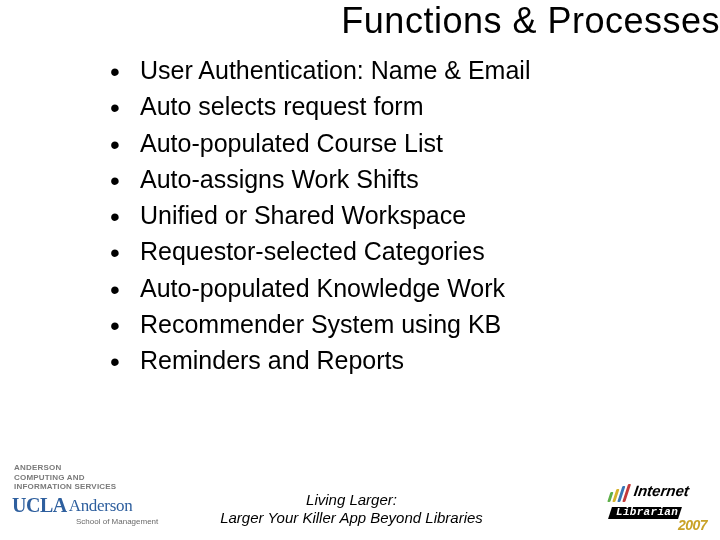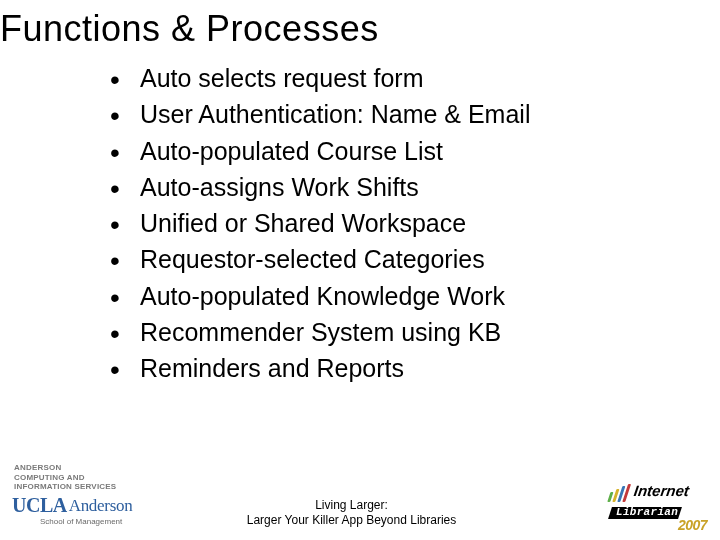--- a/index.html
+++ b/index.html
@@ -12,23 +12,23 @@
     color: #000;
     overflow: hidden;
   }
   .slide {
     position: relative;
     width: 720px;
     height: 540px;
     box-sizing: border-box;
   }
   .title {
-    text-align: left;
+    text-align: right;
     font-size: 36px;
-    padding-top: 8px;
+    padding-top: 0;
     font-weight: 400;
     letter-spacing: 0.5px;
   }
   .body {
     padding: 10px 60px 0 110px;
   }
   .body ul {
     list-style: none;
     margin: 0;
     padding: 0;
@@ -52,21 +52,22 @@
     right: 0;
     bottom: 6px;
     height: 70px;
   }
   .footer-center {
     position: absolute;
     left: 0;
     right: 17px;
     bottom: 6px;
     text-align: center;
-    font-size: 12px;
+    font-style: italic;
+    font-size: 15px;
     line-height: 1.25;
   }
   .logo-left {
     position: absolute;
     left: 12px;
     bottom: 8px;
     width: 170px;
   }
   .logo-left .anderson-cis {
     font-family: Arial, sans-serif;
@@ -93,21 +94,21 @@
   .anderson-word {
     font-family: Georgia, 'Times New Roman', serif;
     color: #2e5f9e;
     font-size: 17px;
     letter-spacing: -0.3px;
   }
   .school-sub {
     font-family: Arial, sans-serif;
     font-size: 8px;
     color: #6a6a6a;
-    margin-left: 28px;
+    margin-left: 64px;
     margin-top: 0px;
   }
   .logo-right {
     position: absolute;
     right: 10px;
     bottom: 10px;
     width: 100px;
     height: 42px;
   }
   .il-top {
@@ -180,22 +181,22 @@
 </style>
 </head>
 <body>
 
 <div class="slide">
 
   <div class="title">Functions &amp; Processes</div>
 
   <div class="body">
     <ul>
+      <li>User Authentication: Name &amp; Email</li>
       <li>Auto selects request form</li>
-      <li>User Authentication: Name &amp; Email</li>
       <li>Auto-populated Course List</li>
       <li>Auto-assigns Work Shifts</li>
       <li>Unified or Shared Workspace</li>
       <li>Requestor-selected Categories</li>
       <li>Auto-populated Knowledge Work</li>
       <li>Recommender System using KB</li>
       <li>Reminders and Reports</li>
     </ul>
   </div>
 

